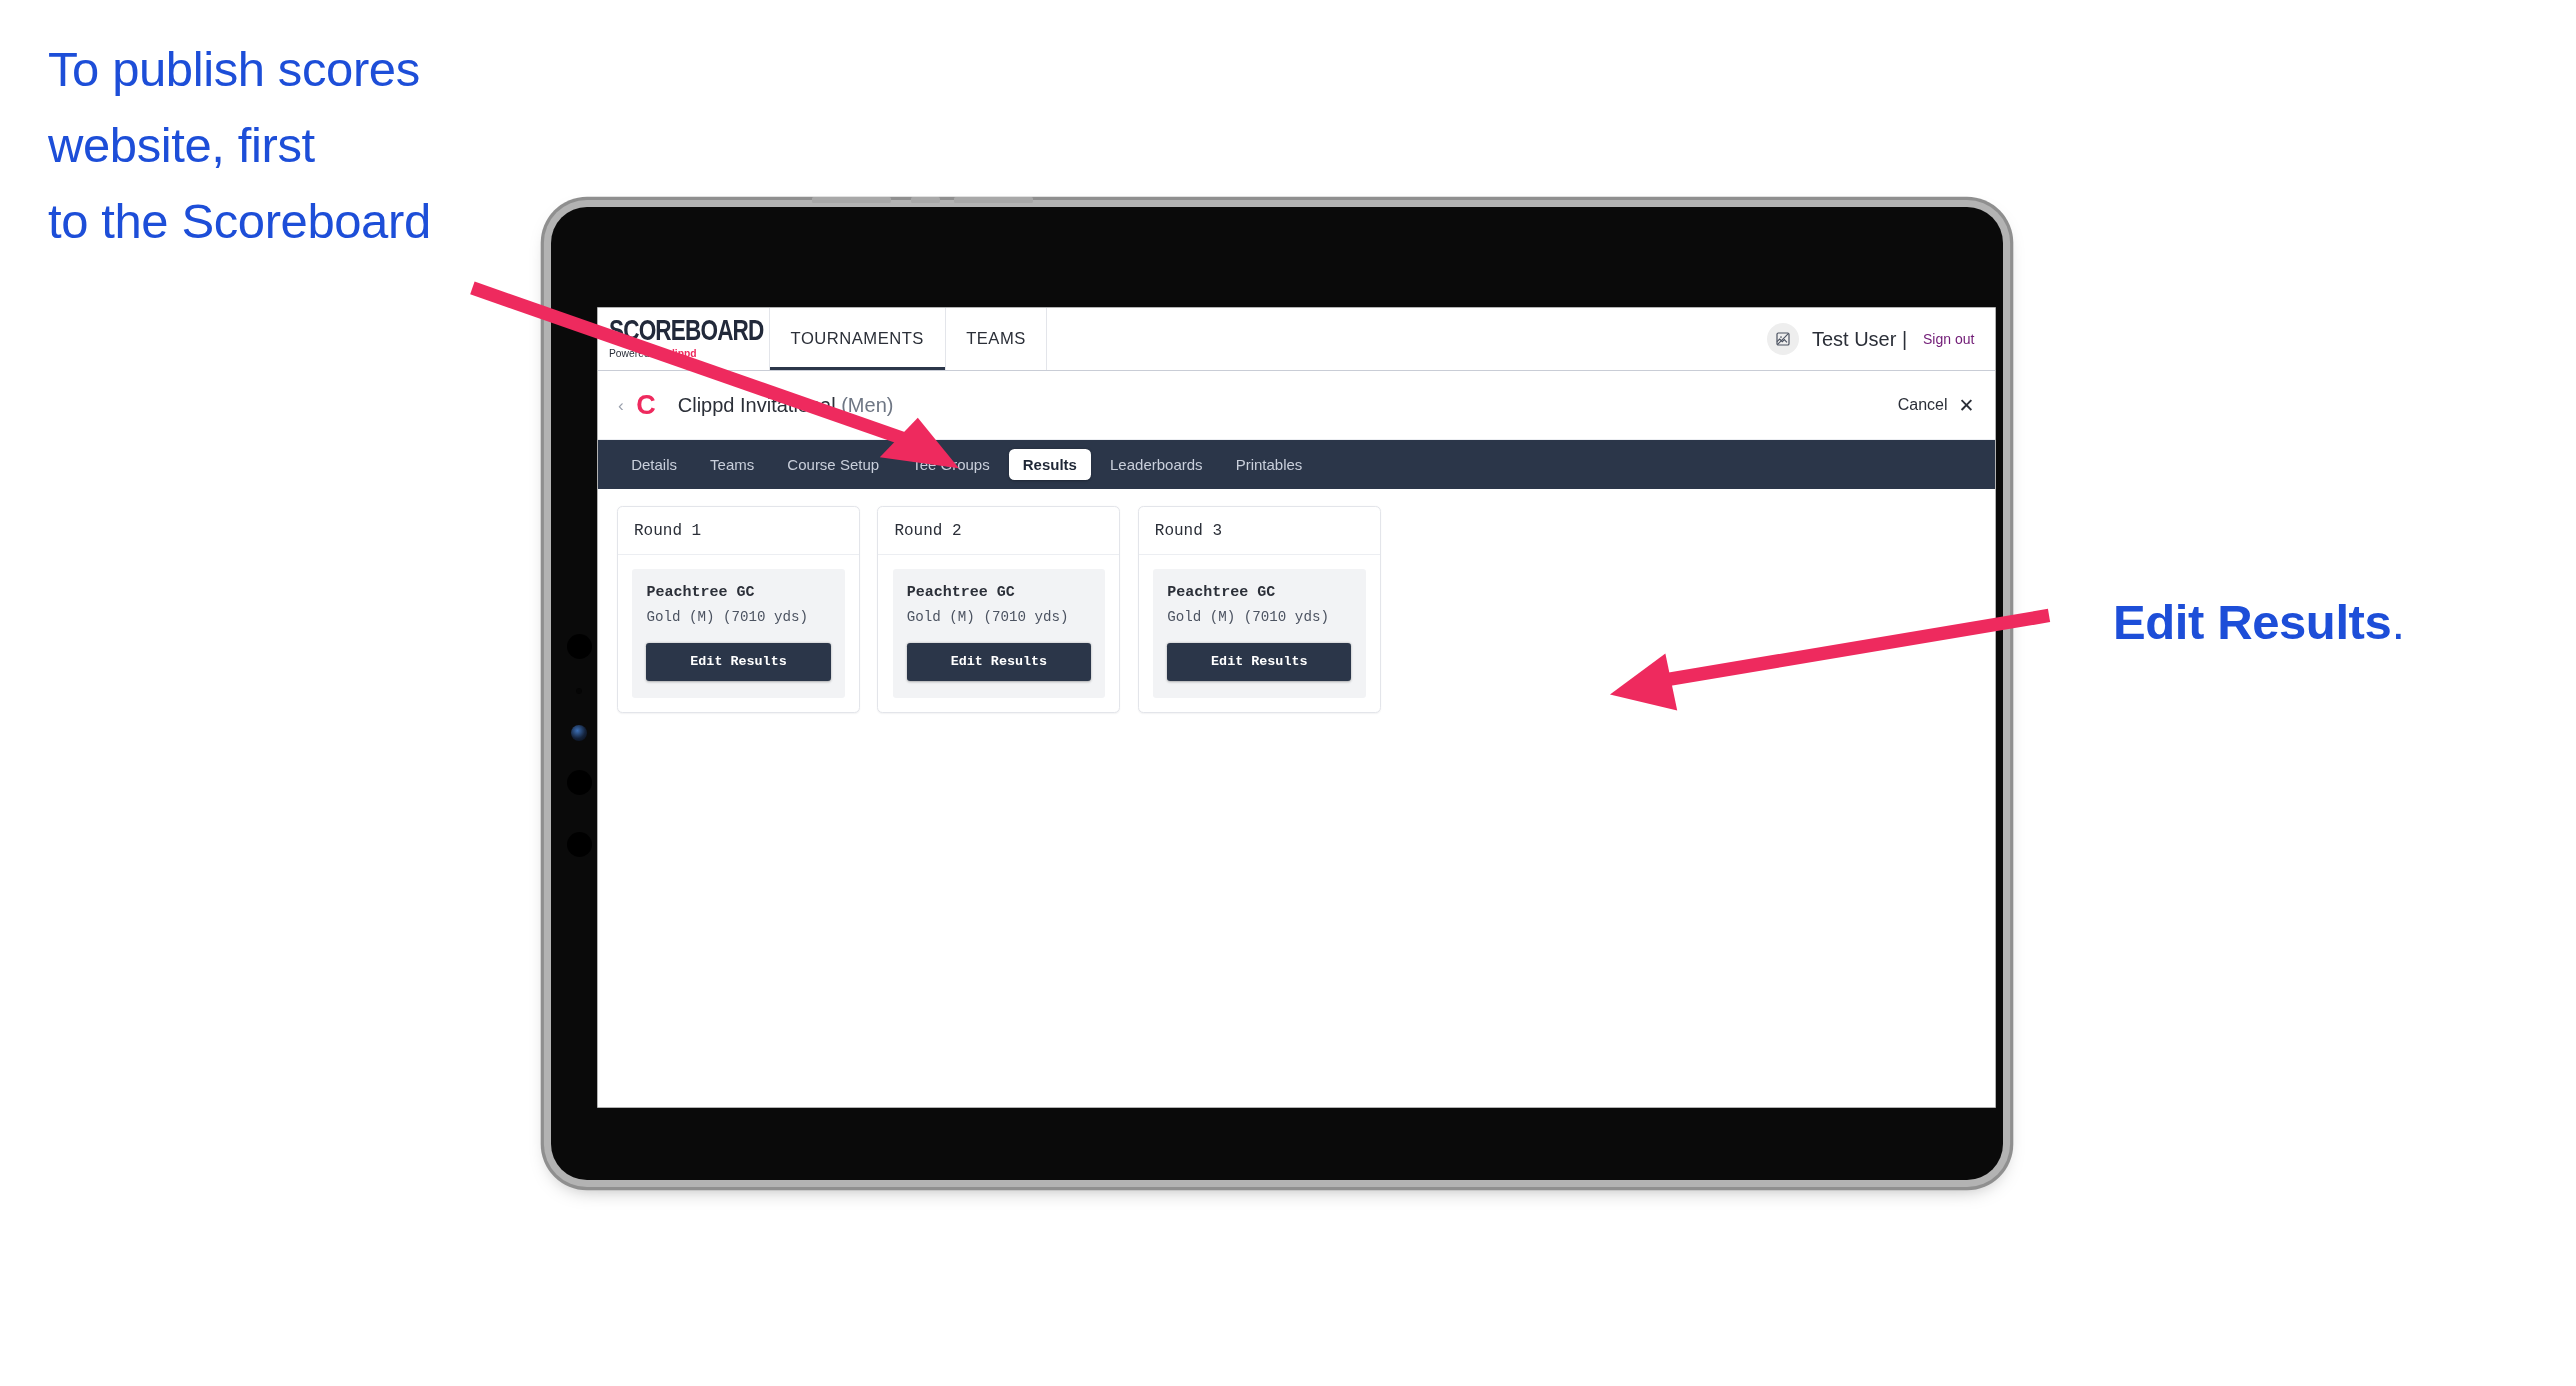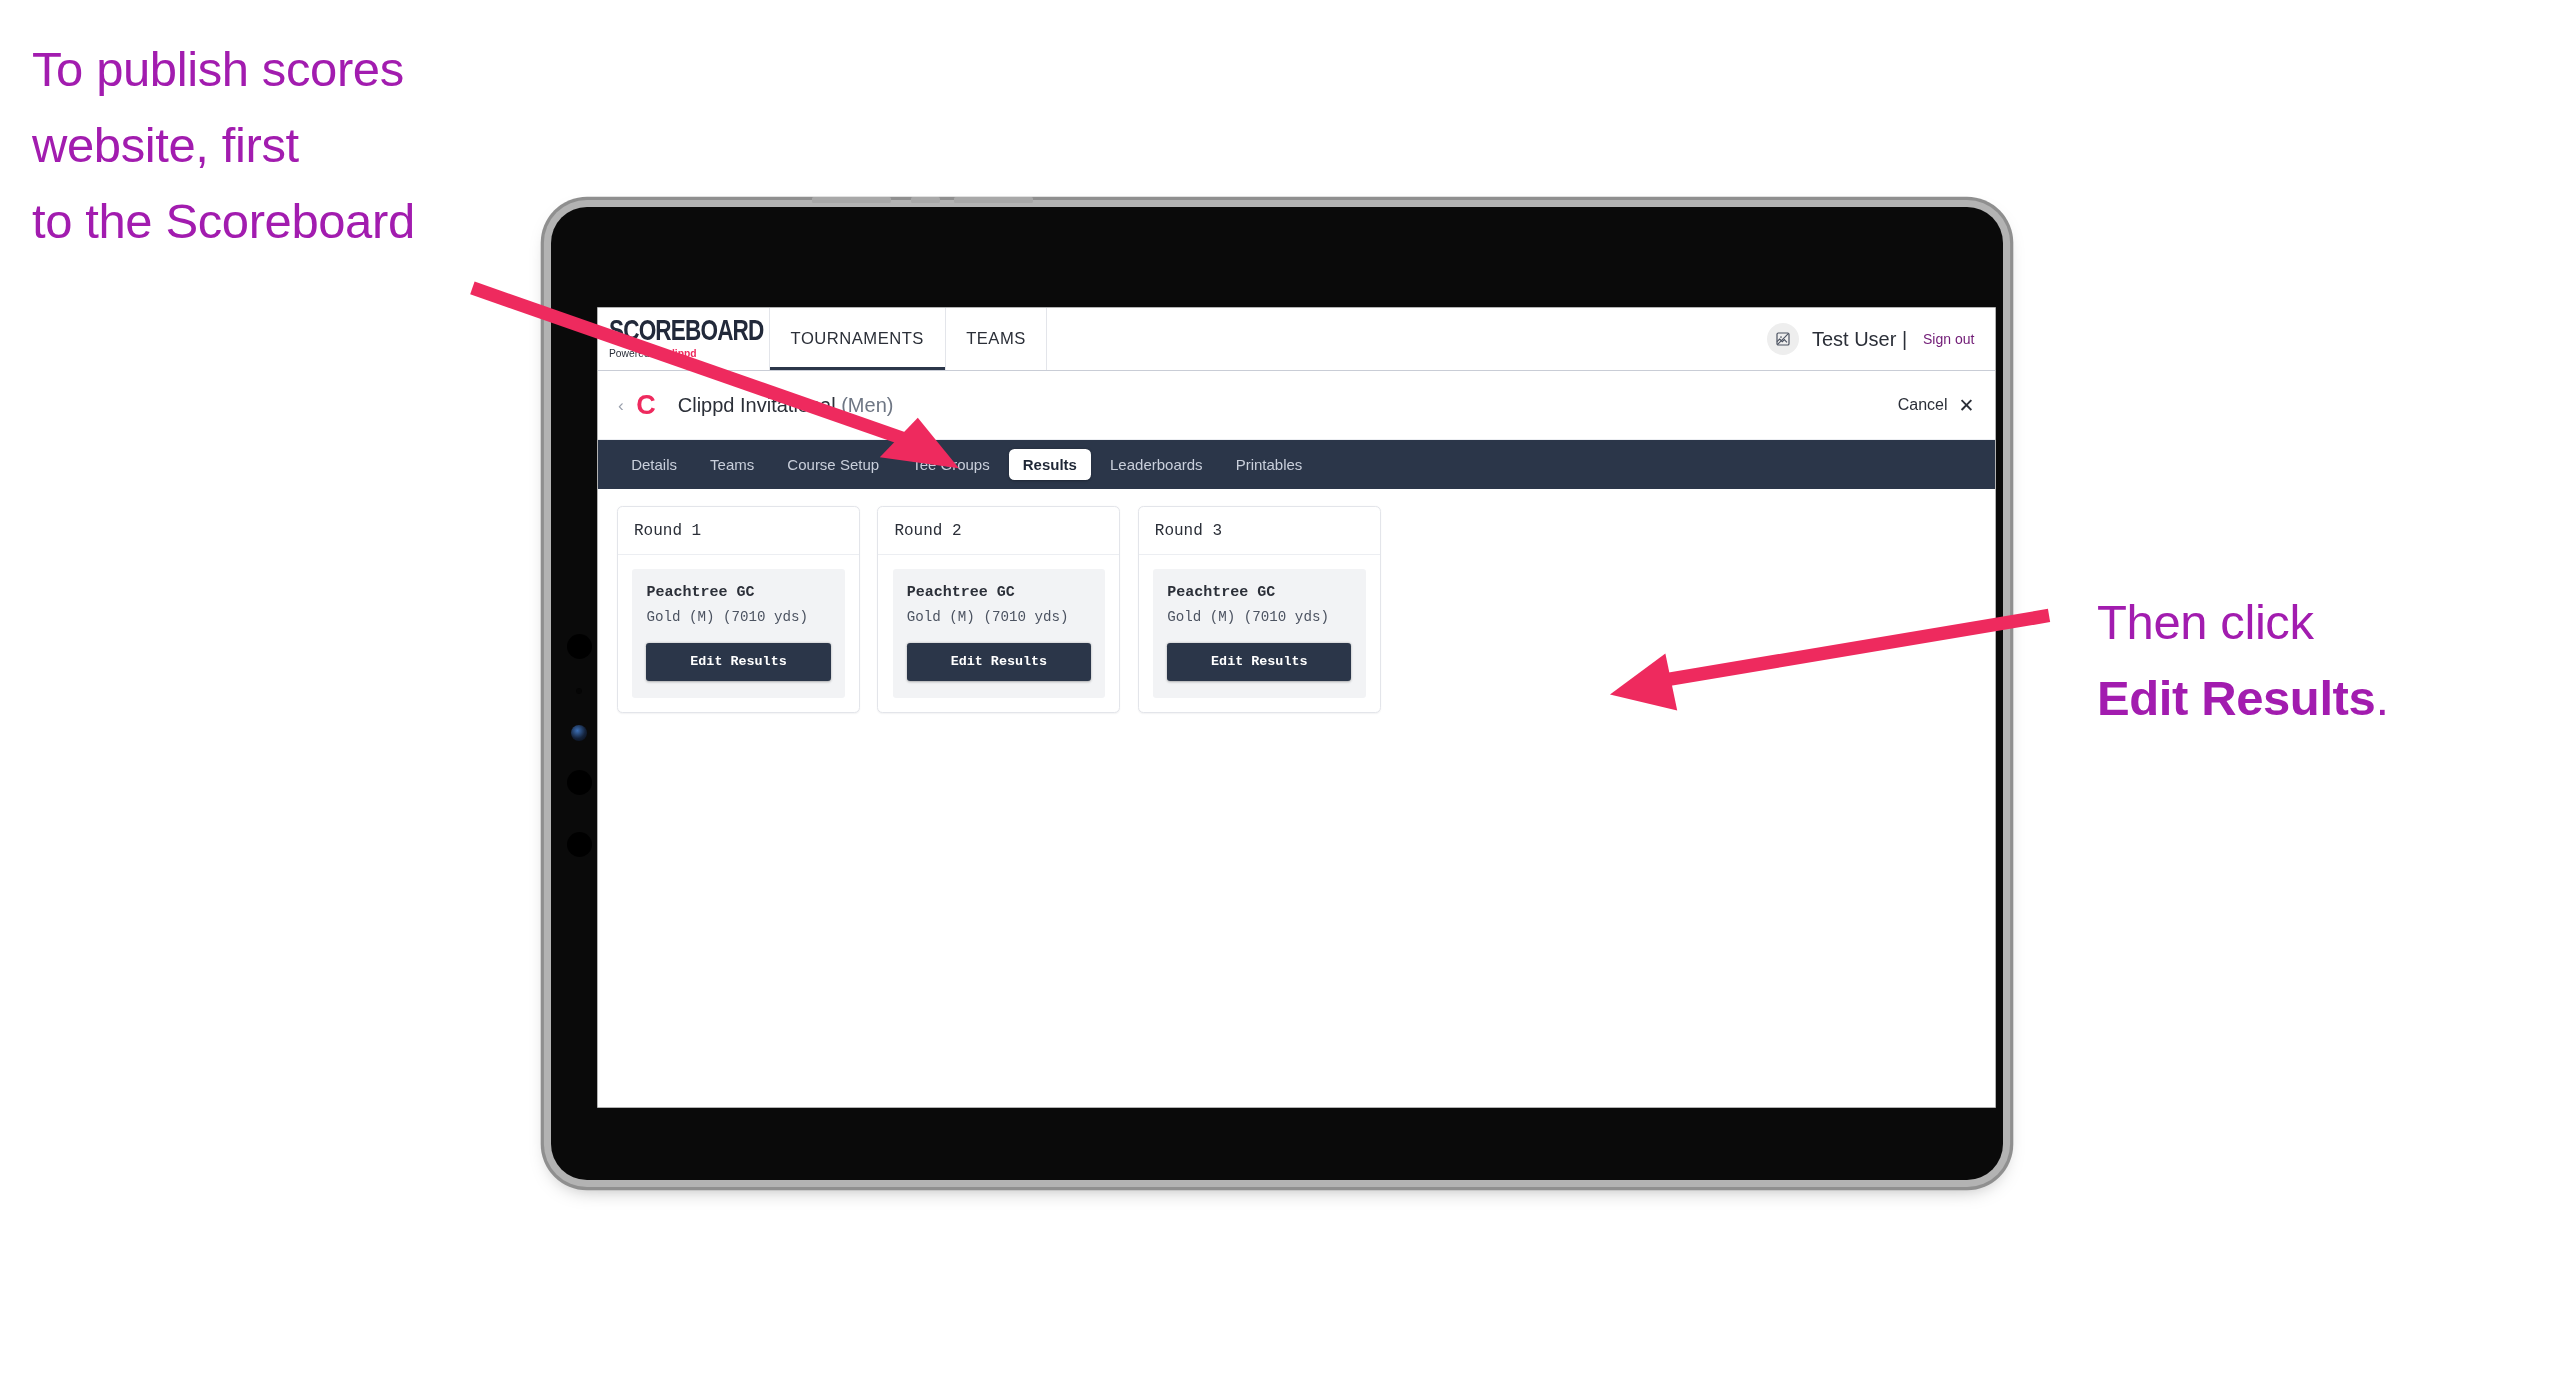--- a/index.html
+++ b/index.html
@@ -12,25 +12,26 @@
     height: 1386px;
     position: relative;
     overflow: hidden;
     font-family: "Liberation Sans", sans-serif;
     -webkit-font-smoothing: antialiased;
   }
 
   
   .annotation {
     position: absolute;
-    color: #a21caf;
+    color: #1d4ed8;
     font-family: "Liberation Sans", sans-serif;
     font-size: 49px;
     line-height: 1.55;
     letter-spacing: -0.4px;
+    margin-left: 16px;
   }
   #annotation-left  { left: 32px;  top: 32px;  width: 554px; }
   #annotation-right { left: 2097px; top: 585px; width: 411px; }
   .annotation b { font-weight: 700; }
 
   .arrow-layer {
     position: absolute;
     left: 0; top: 0;
     width: 2576px; height: 1386px;
     pointer-events: none;
@@ -294,21 +295,20 @@
 </head>
 <body>
 
 <div class="annotation" id="annotation-left">
   <div>To publish scores</div>
   <div>website, first</div>
   <div>to the Scoreboard</div>
 </div>
 
 <div class="annotation" id="annotation-right">
-  <div>Then click</div>
   <div><b>Edit Results</b><span>.</span></div>
 </div>
 
 <div id="tablet-device">
   <div class="device-nub nub-a"></div>
   <div class="device-nub nub-b"></div>
   <div class="device-nub nub-c"></div>
 
   <div class="bezel-dot dot-1"></div>
   <div class="bezel-dot dot-2"></div>

